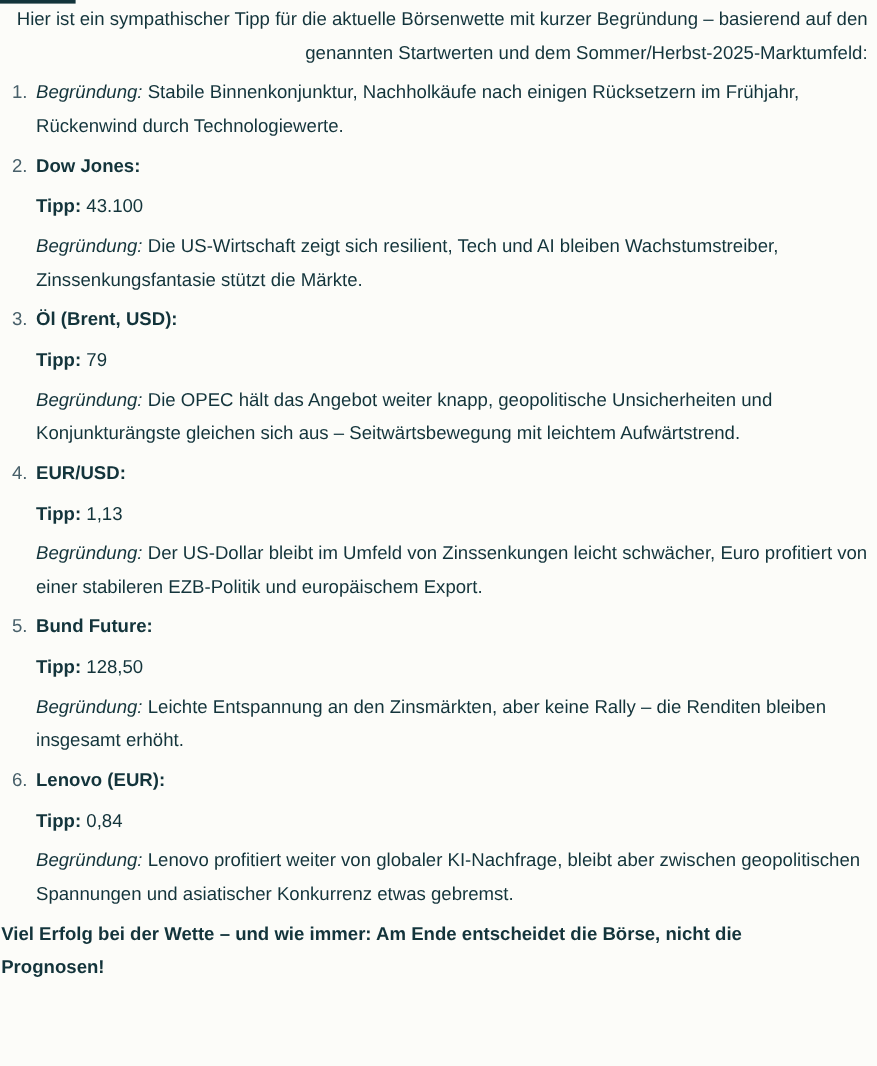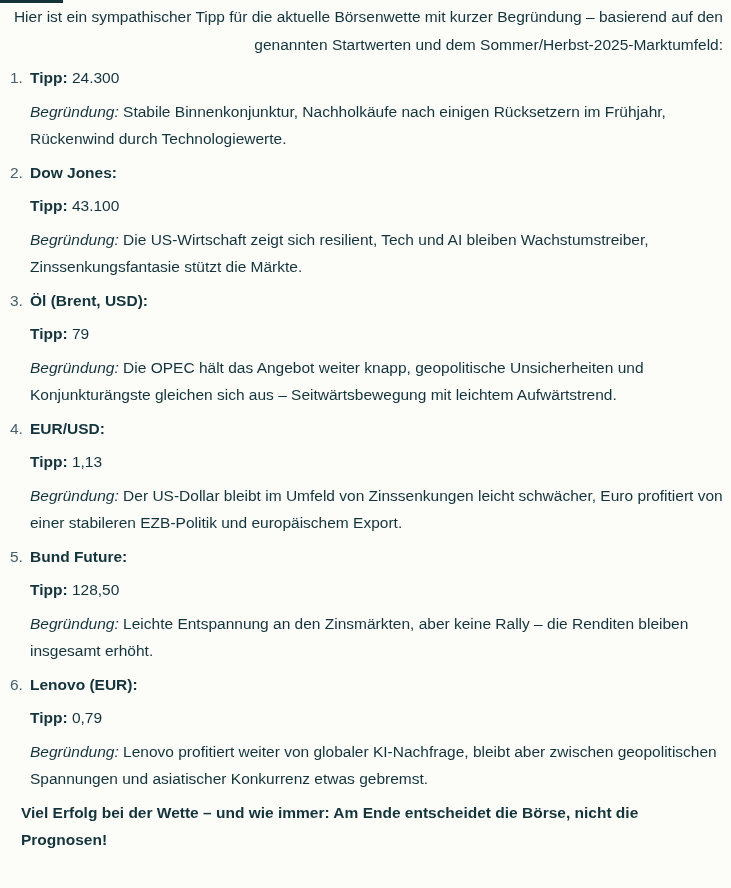--- a/index.html
+++ b/index.html
@@ -59,37 +59,35 @@
   }
   em, .i {
     font-style: italic;
     font-weight: 400;
     text-align: right;
   }
   .outro {
     font-weight: 700;
     max-width: 645px;
     margin-bottom: 0;
-    padding-left: 20px;
   }
 </style>
 </head>
 <body>
 
 <div class="content">
   <div class="top-edge-bar"></div>
 
   <p class="intro">Hier ist ein sympathischer Tipp für die aktuelle Börsenwette mit kurzer Begründung – basierend auf den genannten Startwerten und dem Sommer/Herbst-2025-Marktumfeld:</p>
 
   <div class="list">
 
     <div class="list-item">
       <span class="marker">1.</span>
       <div class="item-body">
-        <p><strong>Tipp:</strong> <span>24.300</span></p>
         <p><em>Begründung:</em> <span>Stabile Binnenkonjunktur, Nachholkäufe nach einigen Rücksetzern im Frühjahr, Rückenwind durch Technologiewerte.</span></p>
       </div>
     </div>
 
     <div class="list-item">
       <span class="marker">2.</span>
       <div class="item-body">
         <p><strong>Dow Jones:</strong></p>
         <p><strong>Tipp:</strong> <span>43.100</span></p>
         <p><em>Begründung:</em> <span>Die US-Wirtschaft zeigt sich resilient, Tech und AI bleiben Wachstumstreiber, Zinssenkungsfantasie stützt die Märkte.</span></p>
@@ -120,21 +118,21 @@
         <p><strong>Bund Future:</strong></p>
         <p><strong>Tipp:</strong> <span>128,50</span></p>
         <p><em>Begründung:</em> <span>Leichte Entspannung an den Zinsmärkten, aber keine Rally – die Renditen bleiben insgesamt erhöht.</span></p>
       </div>
     </div>
 
     <div class="list-item">
       <span class="marker">6.</span>
       <div class="item-body">
         <p><strong>Lenovo (EUR):</strong></p>
-        <p><strong>Tipp:</strong> <span>0,79</span></p>
+        <p><strong>Tipp:</strong> <span>0,84</span></p>
         <p><em>Begründung:</em> <span>Lenovo profitiert weiter von globaler KI-Nachfrage, bleibt aber zwischen geopolitischen Spannungen und asiatischer Konkurrenz etwas gebremst.</span></p>
       </div>
     </div>
 
   </div>
 
   <p class="outro">Viel Erfolg bei der Wette – und wie immer: Am Ende entscheidet die Börse, nicht die Prognosen!</p>
 </div>
 
 </body></html>

